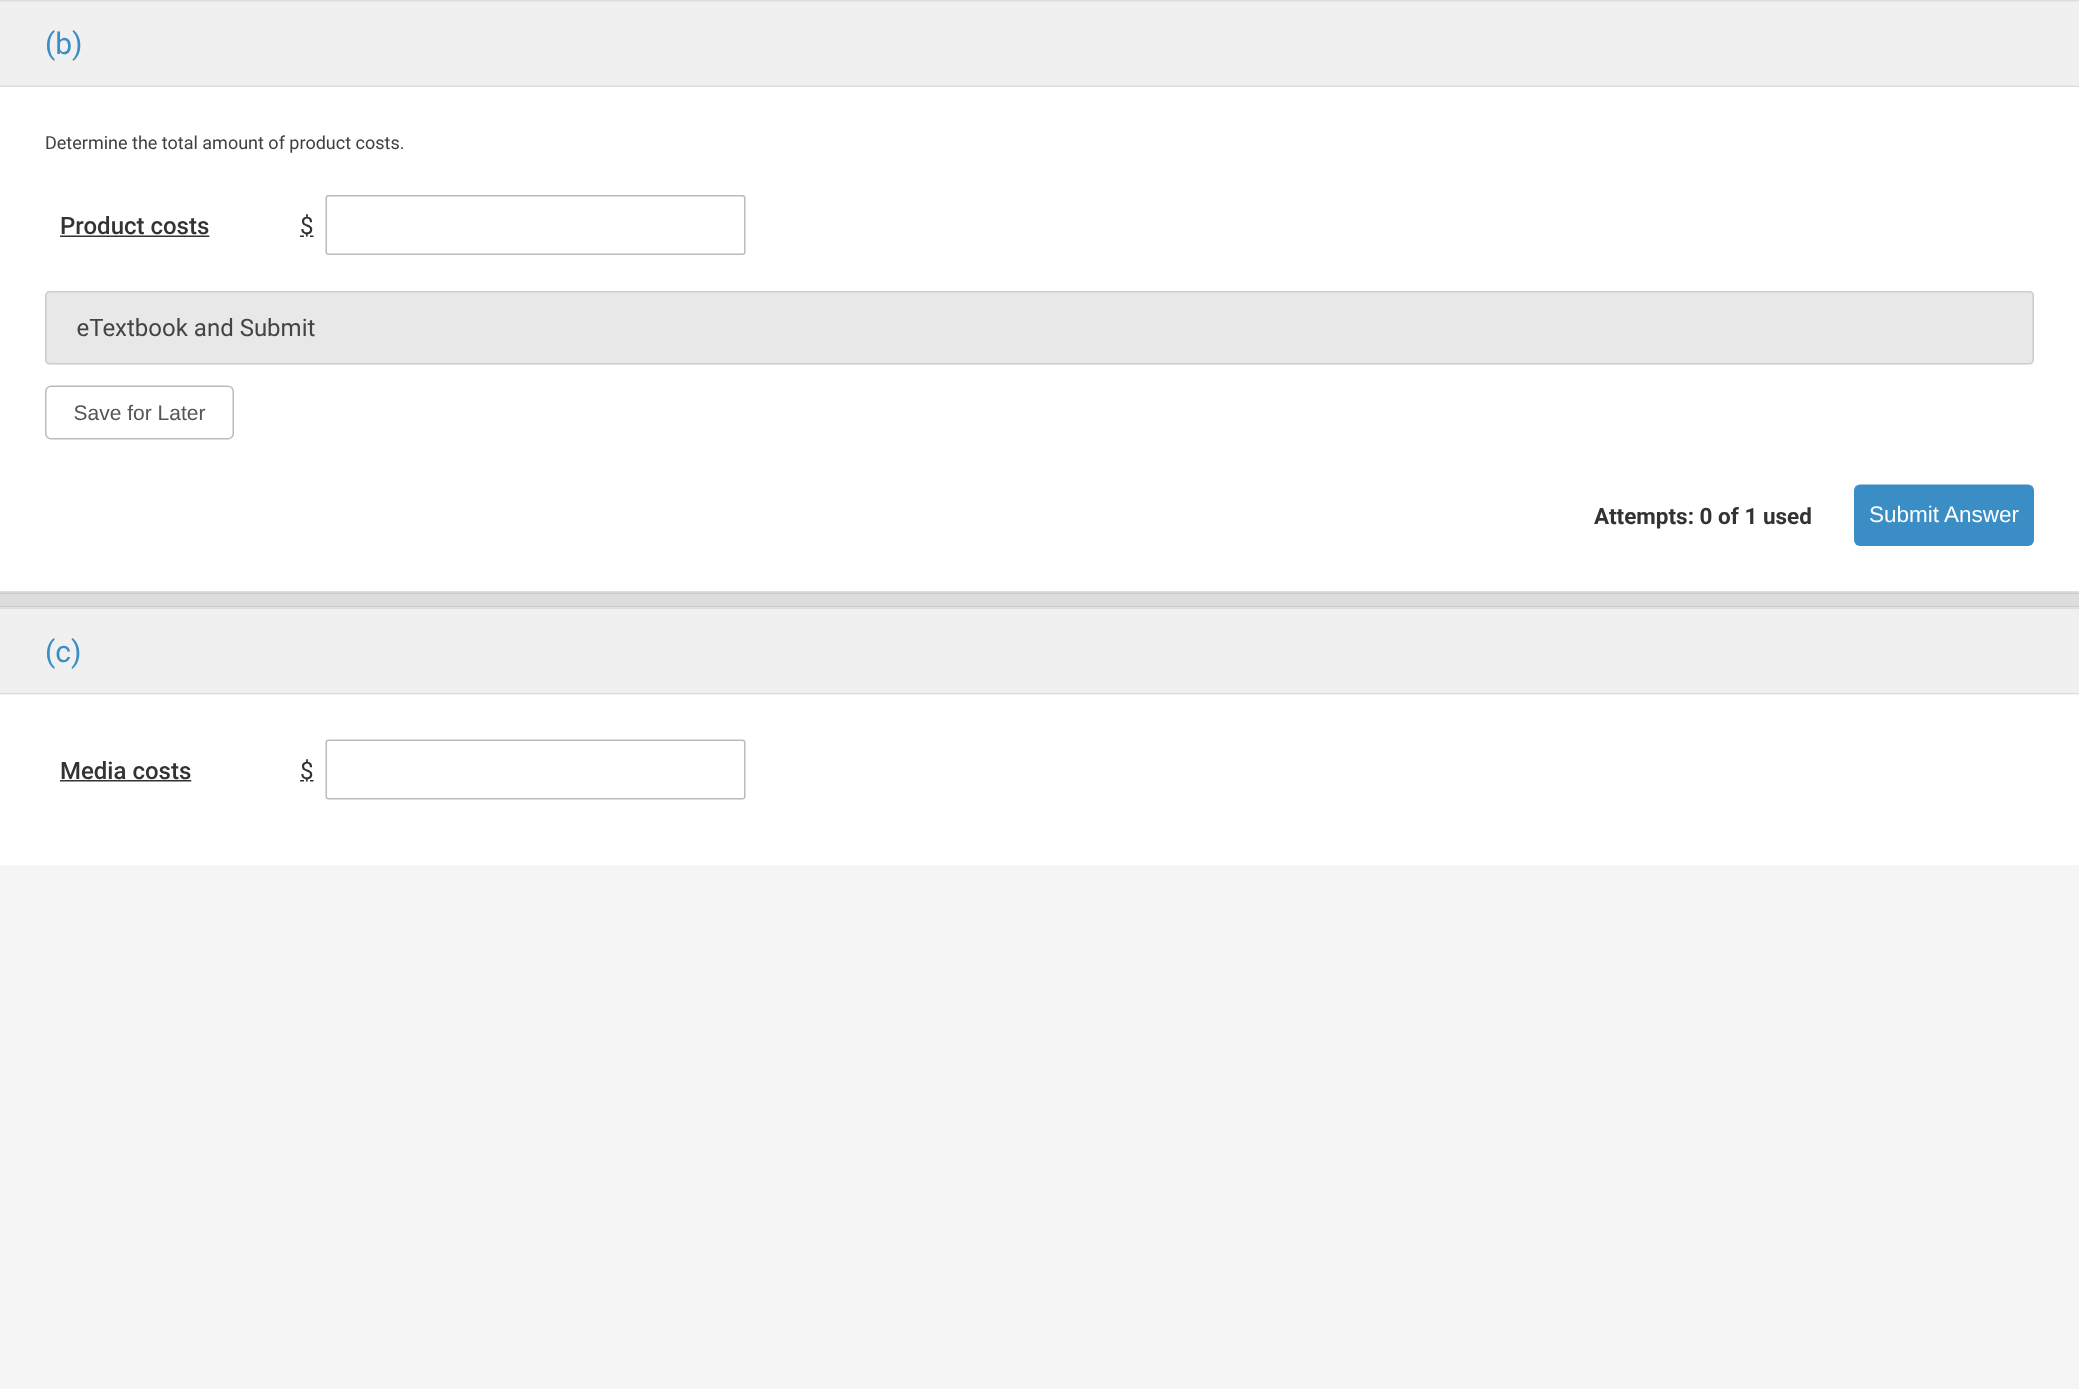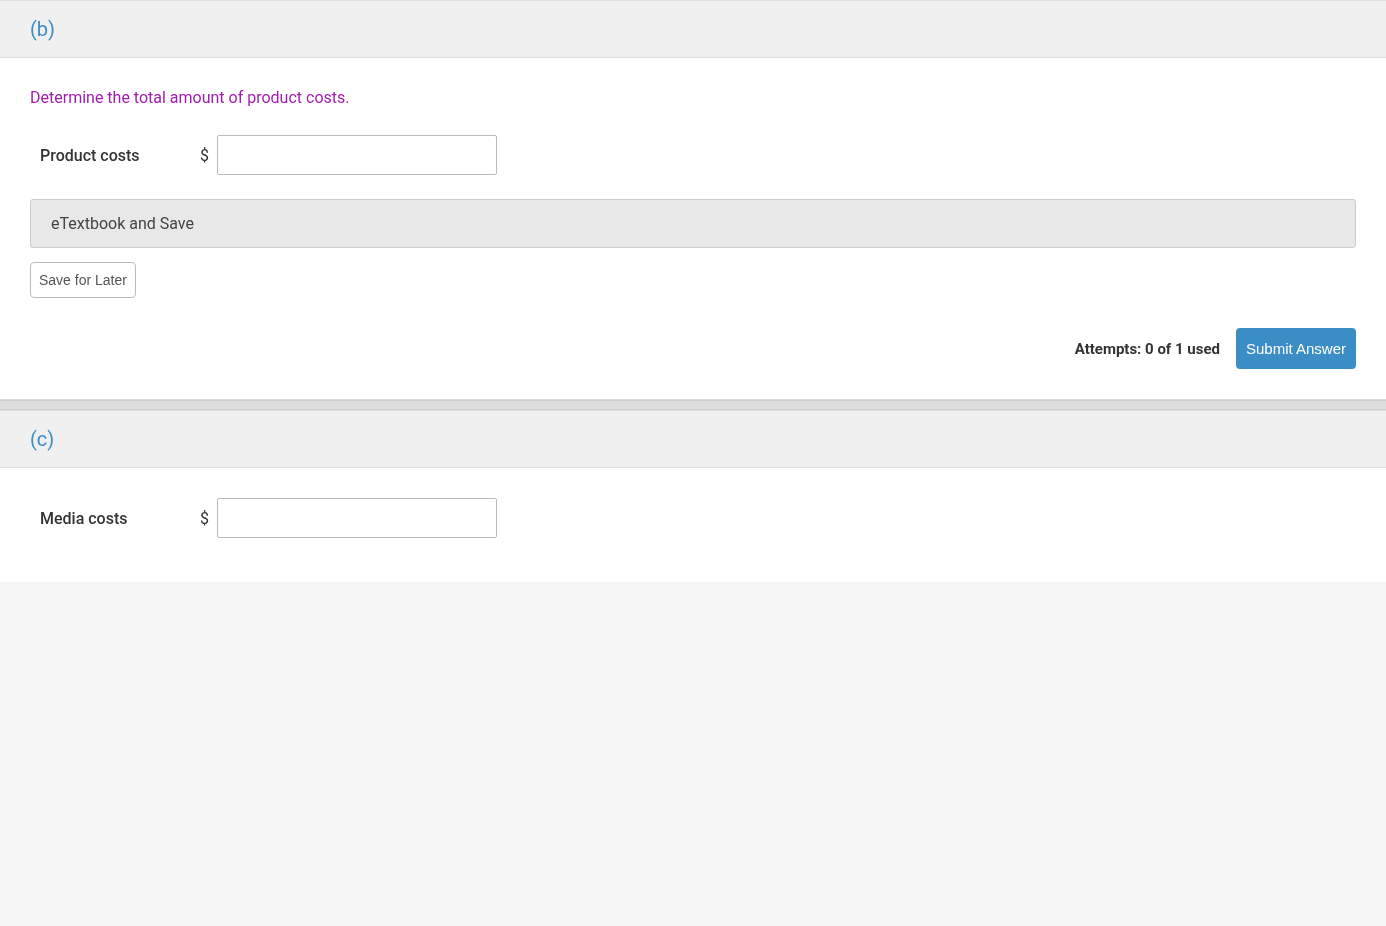--- a/index.html
+++ b/index.html
@@ -27,30 +27,31 @@
       font-size: 20px;
       font-weight: 400;
     }
 
     .section-body {
       background: #fff;
       padding: 30px 30px 20px 30px;
     }
 
     .instruction-text {
-      font-size: 16px;
-      color: #a21caf;
+      font-size: 12px;
+      color: #404040;
       margin-bottom: 28px;
     }
 
     .field-row {
       display: flex;
       align-items: center;
       margin-bottom: 24px;
       margin-left: 10px;
+      text-decoration: underline;
     }
 
     .field-label {
       font-size: 16px;
       color: #333;
       font-weight: 500;
       min-width: 160px;
     }
 
     .dollar-sign {
@@ -77,33 +78,33 @@
       padding: 14px 20px;
       font-size: 16px;
       color: #444;
       margin-bottom: 14px;
     }
 
     .save-for-later-btn {
       border: 1px solid #bbb;
       background: #fff;
       border-radius: 4px;
-      padding: 9px 8px;
+      padding: 9px 18px;
       font-size: 14px;
       color: #555;
       cursor: pointer;
       margin-bottom: 20px;
     }
 
     .bottom-bar {
       display: flex;
       justify-content: flex-end;
       align-items: center;
       padding: 10px 0 10px 0;
-      gap: 16px;
+      gap: 28px;
     }
 
     .attempts-text {
       font-size: 15px;
       font-weight: 700;
       color: #333;
     }
 
     .submit-btn {
       background: #3a8dc5;
@@ -138,21 +139,21 @@
   <div class="section-body">
     <p class="instruction-text">Determine the total amount of product costs.</p>
 
     <div class="field-row">
       <span class="field-label">Product costs</span>
       <span class="dollar-sign">$</span>
       <input type="text" class="amount-input" style="">
     </div>
 
     <div class="etextbook-bar">
-      <span>eTextbook and Save</span>
+      <span>eTextbook and Submit</span>
     </div>
 
     <button class="save-for-later-btn">
       <span>Save for Later</span>
     </button>
 
     <div class="bottom-bar">
       <span class="attempts-text">Attempts: 0 of 1 used</span>
       <button class="submit-btn">
         <span>Submit Answer</span>

